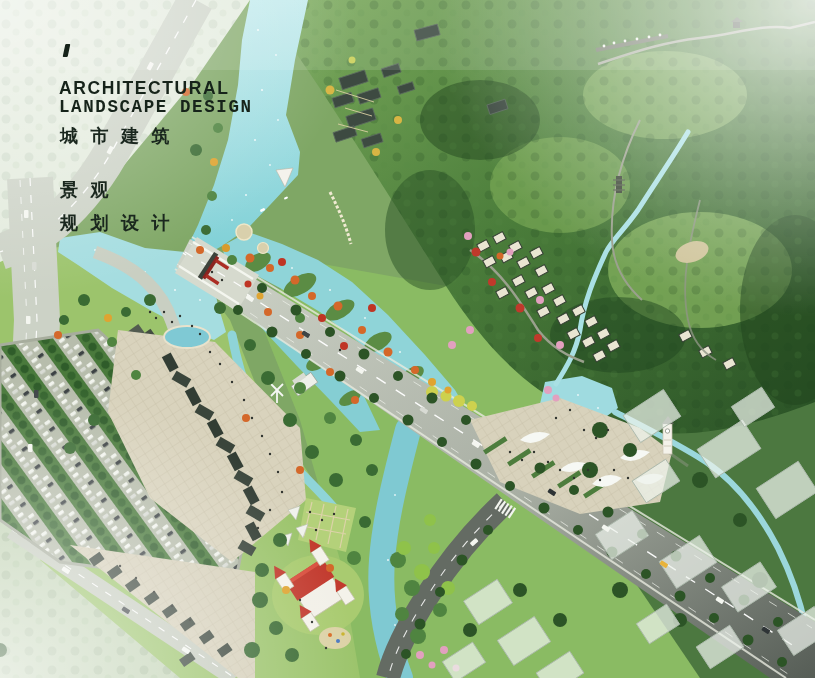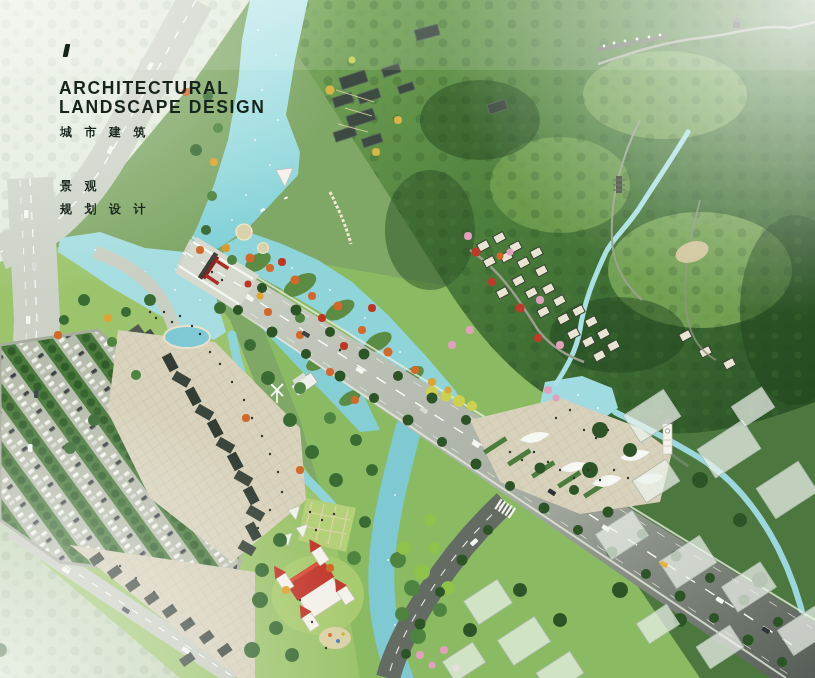--- a/index.html
+++ b/index.html
@@ -5,24 +5,24 @@
   html,body{margin:0;padding:0;background:#222;}
   .stage{position:relative;width:815px;height:678px;overflow:hidden;
          font-family:"Liberation Sans","DejaVu Sans",sans-serif;background:#d946ef;}
   .stage svg{position:absolute;left:0;top:0;}
   .title-block{position:absolute;left:59px;top:46px;z-index:5;}
   .tick{position:absolute;left:5px;top:-2px;width:4.5px;height:13px;background:#16231a;
         transform:skewX(-12deg);border-radius:1px;}
   .en{position:absolute;white-space:nowrap;font-weight:700;font-size:17.5px;
       letter-spacing:1.6px;color:#16231a;line-height:18.5px;}
   .en1{top:33px;left:0;}
-  .en2{top:51.5px;left:0;}
-  .cn{position:absolute;white-space:nowrap;font-weight:600;font-size:12px;
+  .en2{top:51.5px;left:0;font-family:Liberation Mono, monospace;}
+  .cn{position:absolute;white-space:nowrap;font-weight:600;font-size:18px;
       letter-spacing:12.5px;color:#1a271e;left:1px;font-family:Liberation Serif, serif;}
-  .cn1{top:78px;} .cn2{top:132px;} .cn3{top:155px;}
+  .cn1{top:78px;} .cn2{top:132px;} .cn3{top:165px;}
 </style>
 </head>
 <body>
 
 <div class="stage">
 <svg width="815" height="678" viewBox="0 0 815 678">
   <defs>
     <linearGradient id="gMount" x1="0" y1="0" x2="1" y2="1">
       <stop offset="0" stop-color="#7fae5e"></stop>
           <stop offset="0.5" stop-color="#4a7c3a"></stop>

